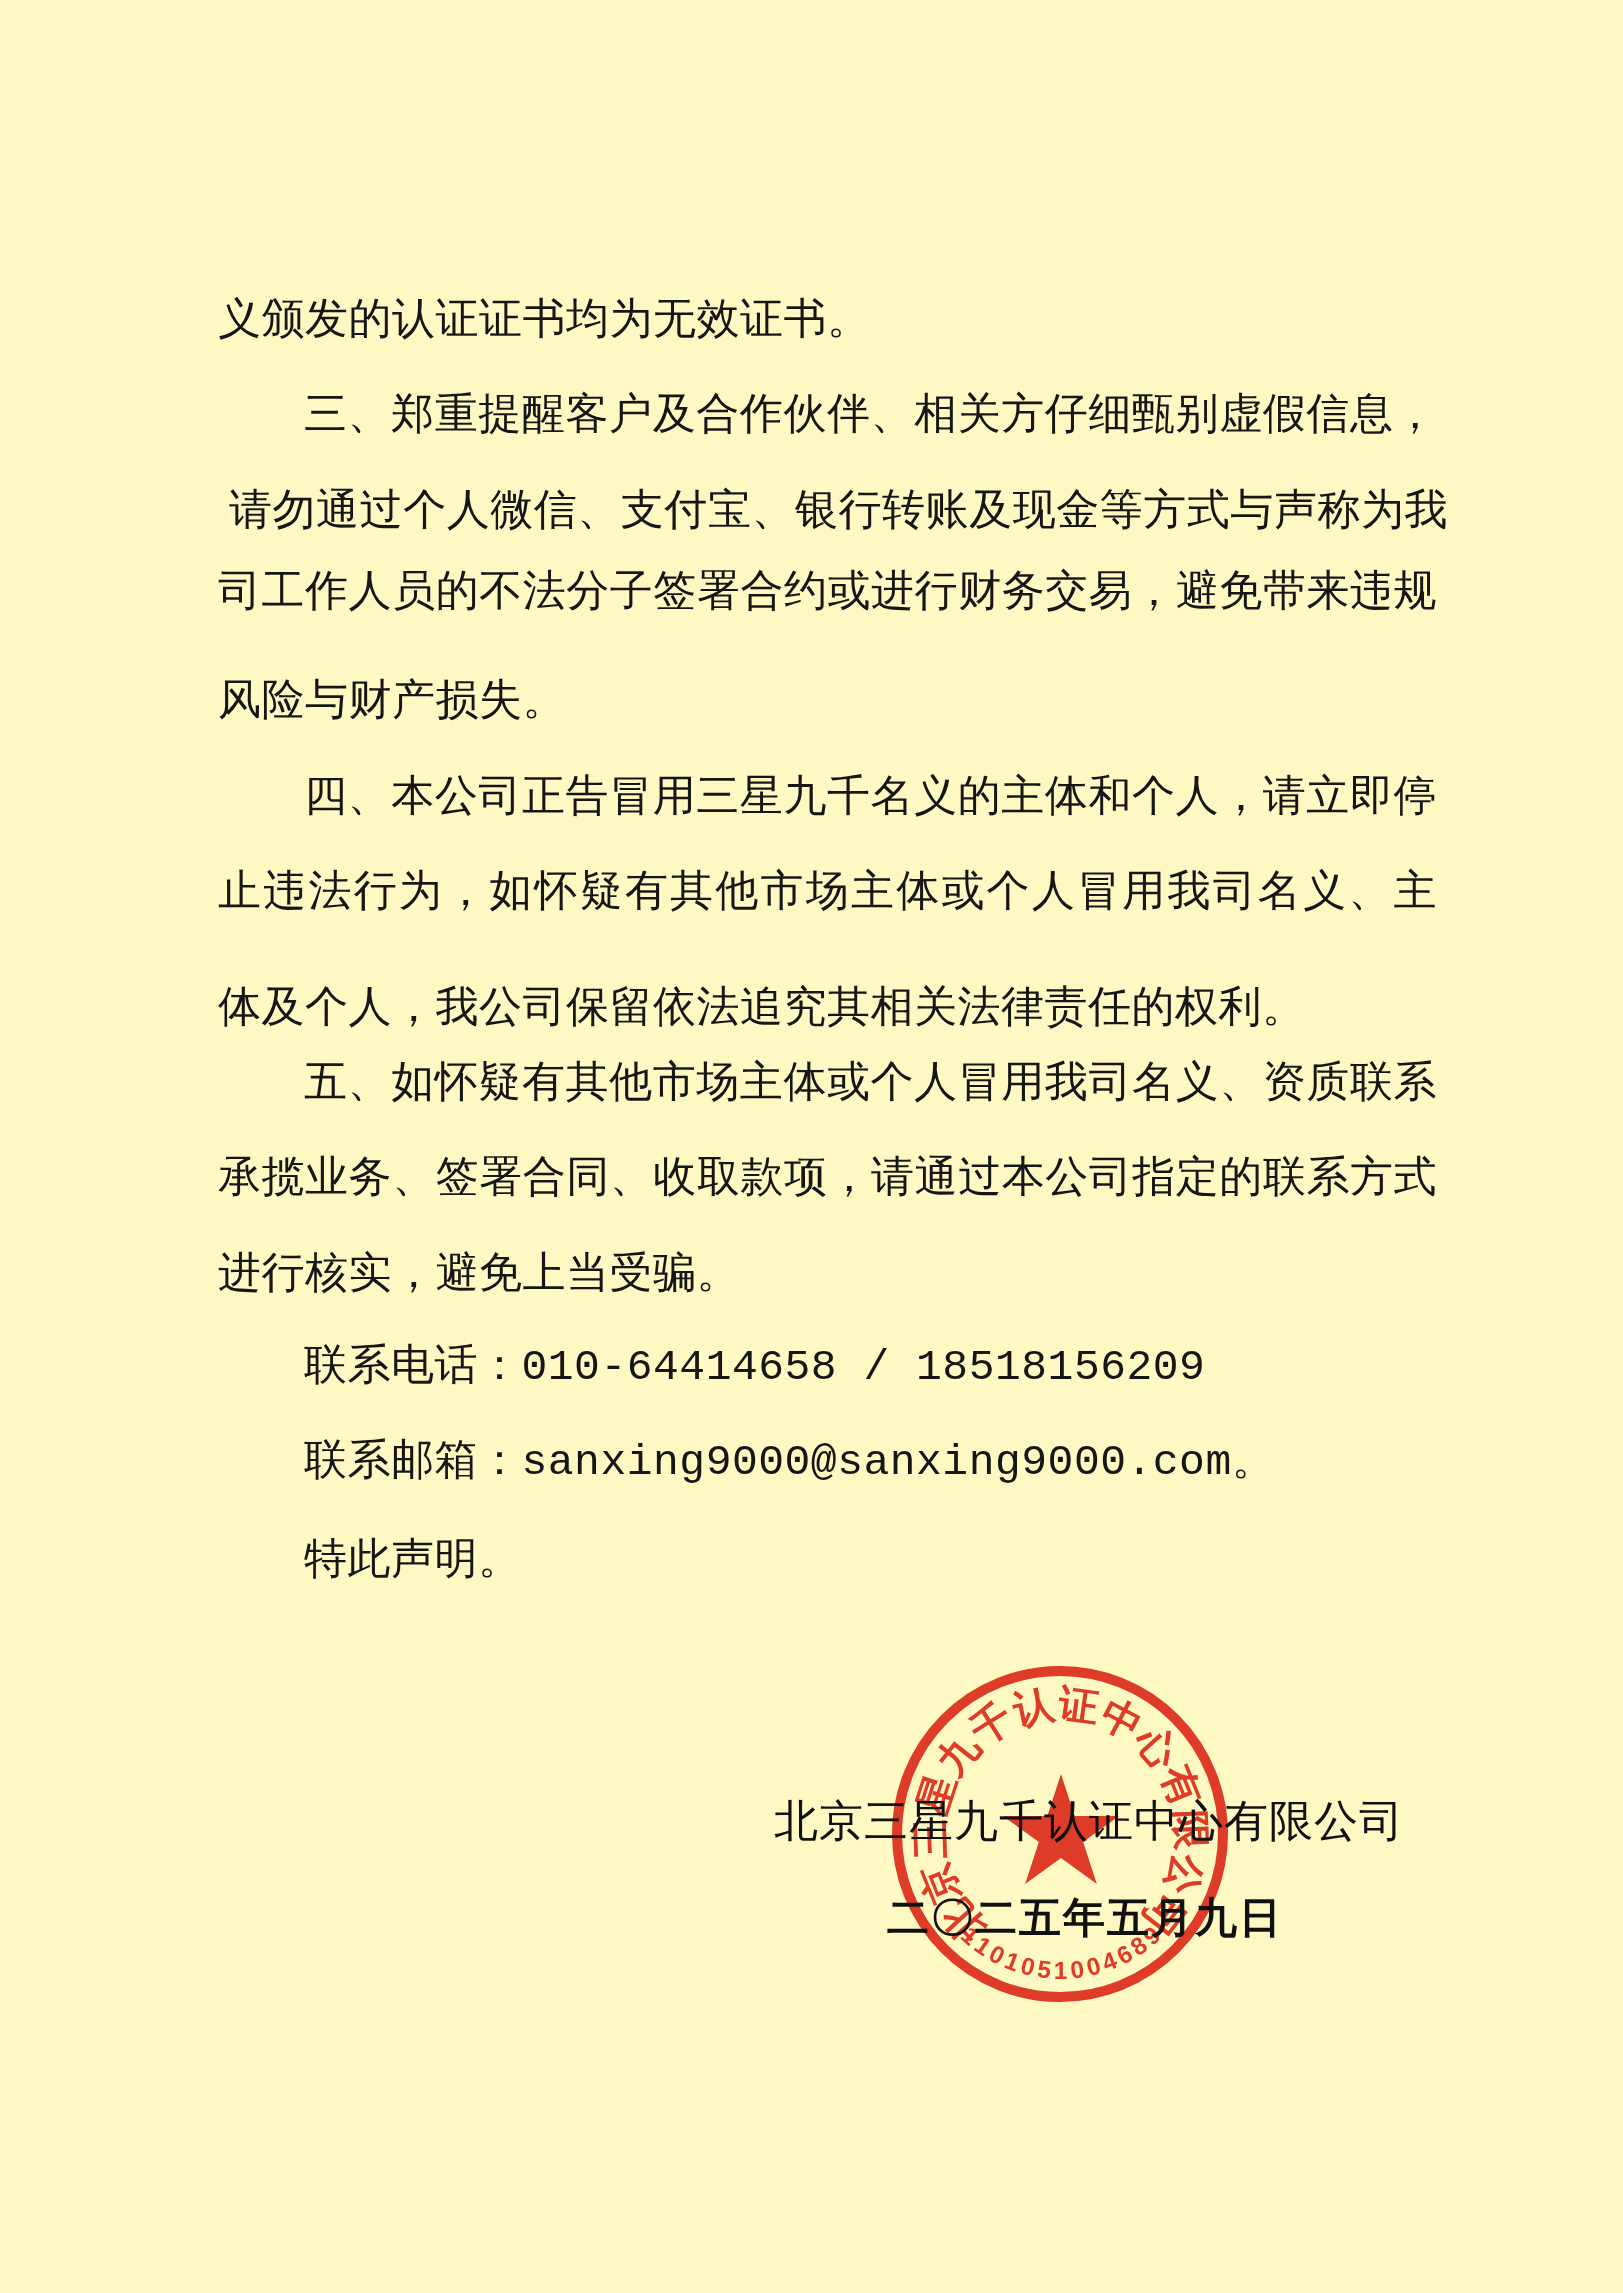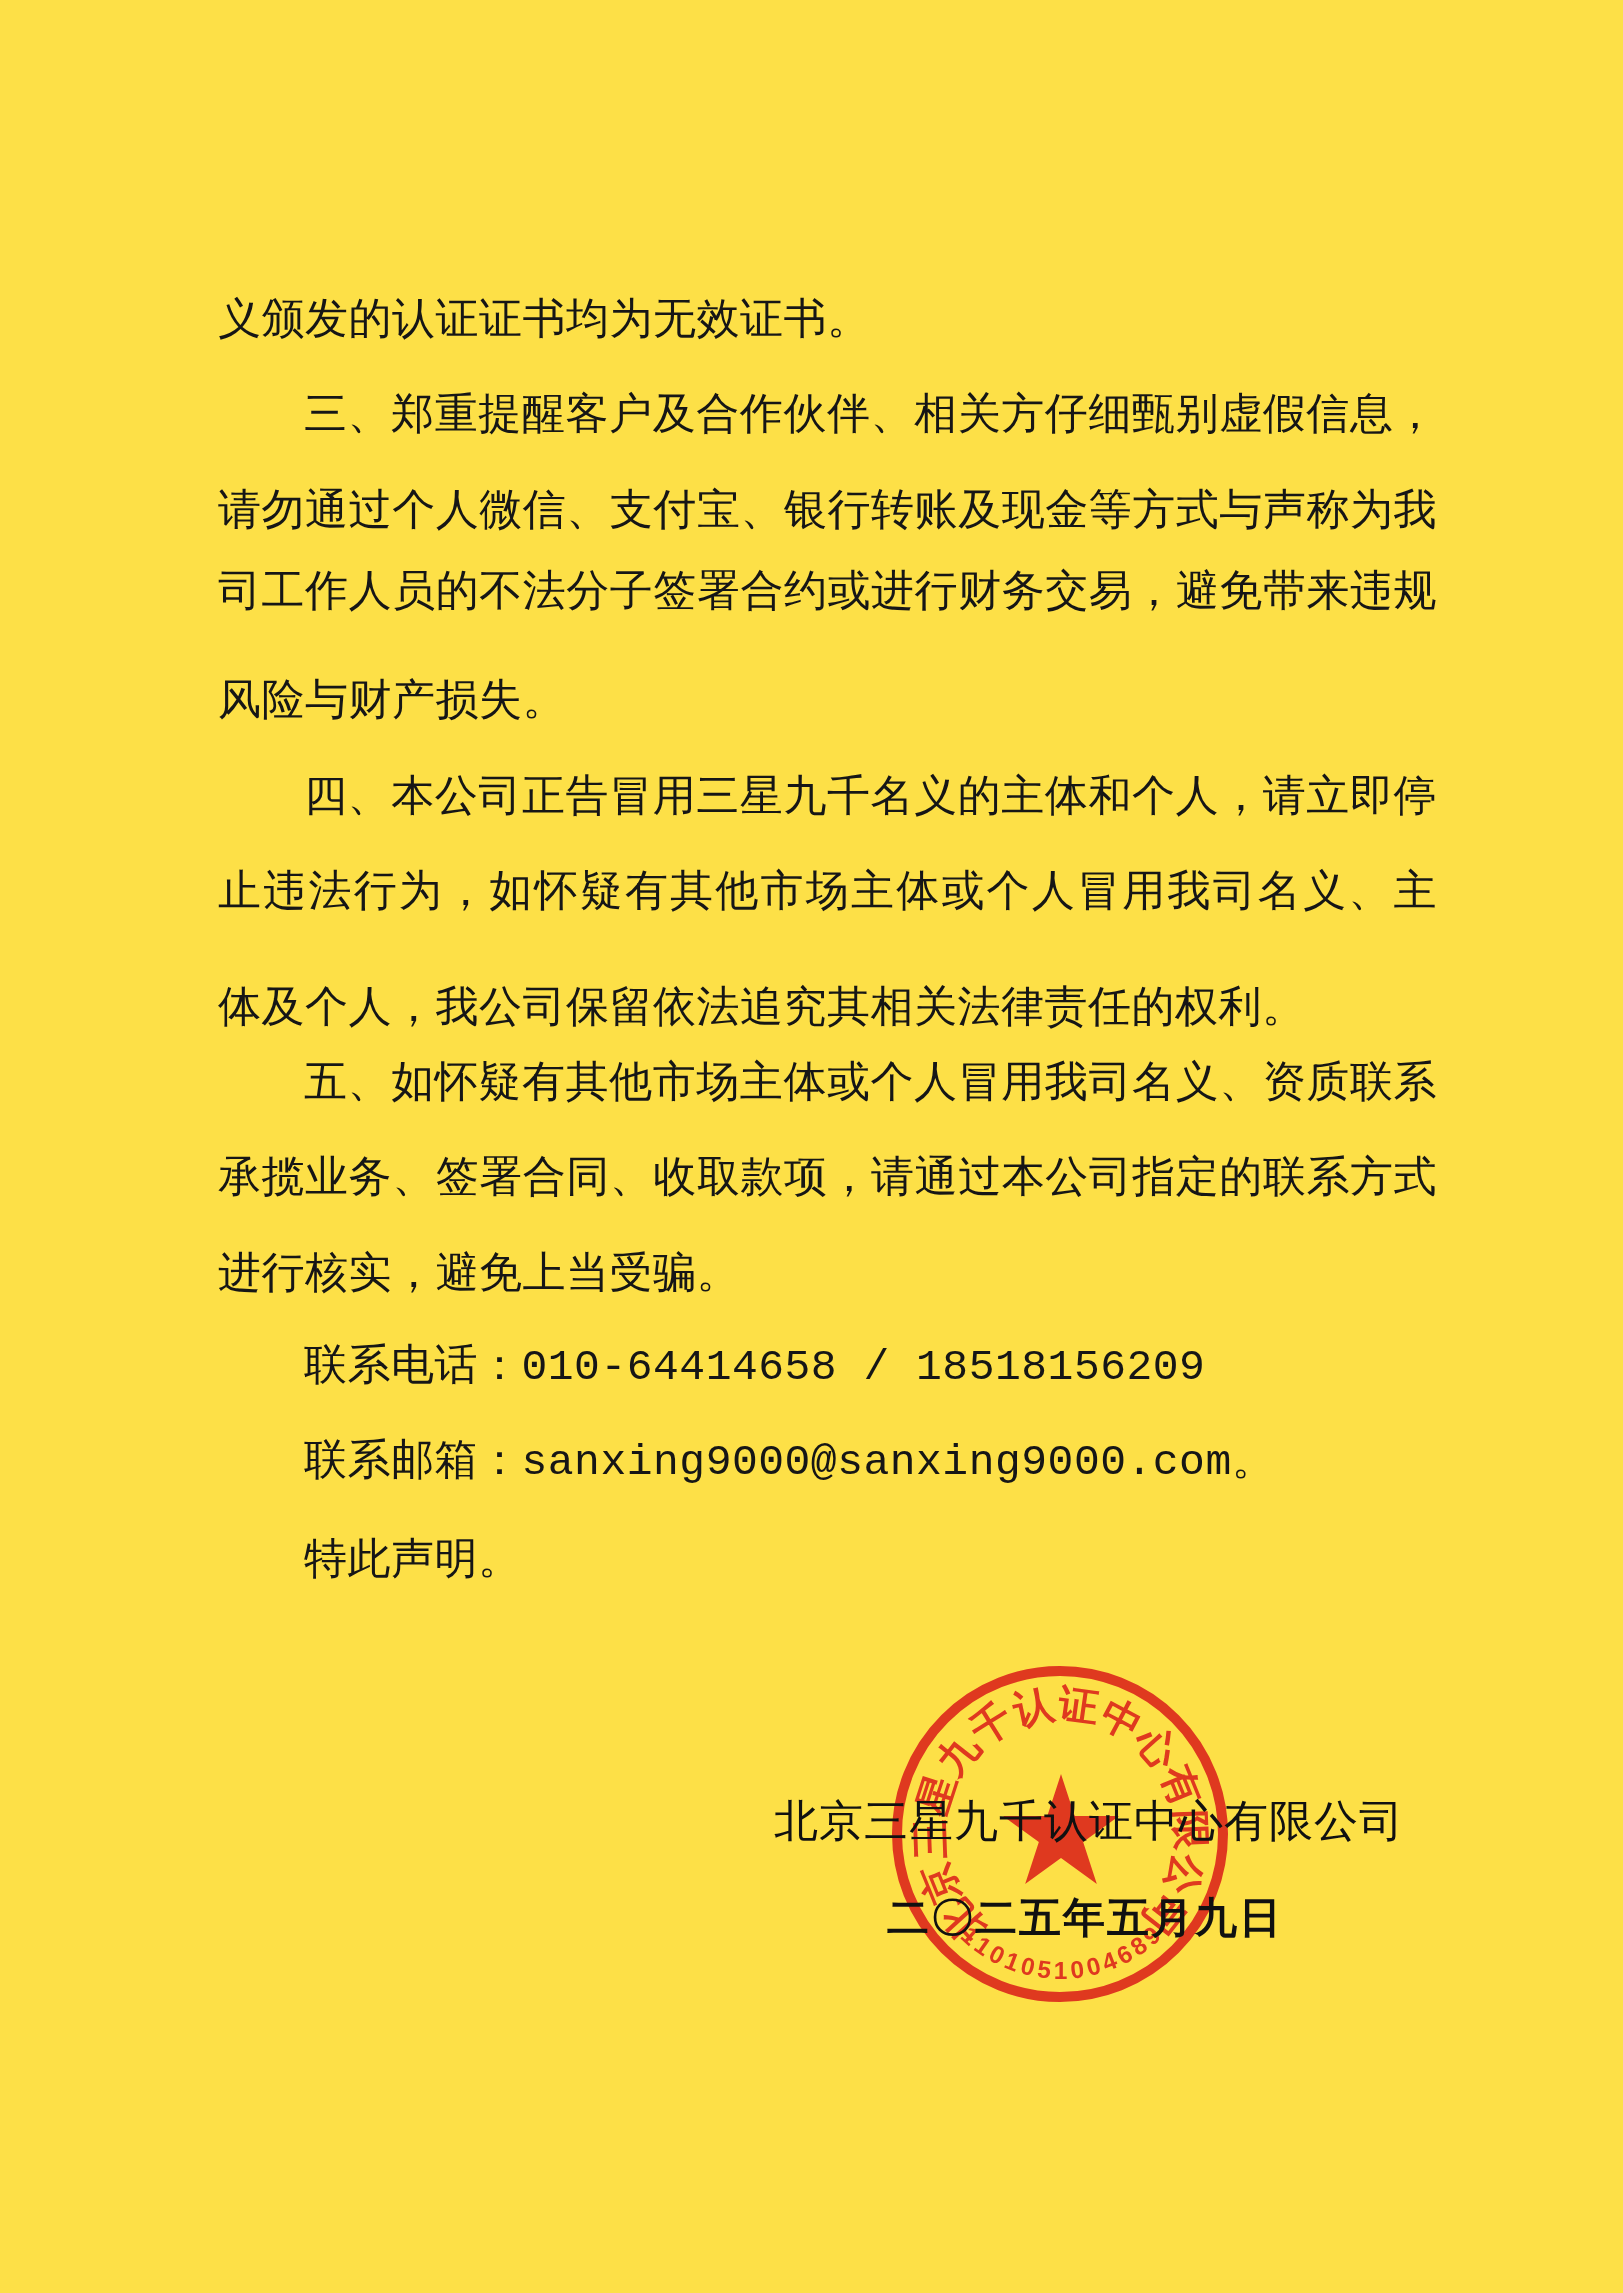--- a/index.html
+++ b/index.html
@@ -1,19 +1,19 @@
 <!DOCTYPE html>
 <html style="--seal-color: #dd2b1c;"><head>
 <meta charset="utf-8">
 <style>
   html,body{margin:0;padding:0;background:#ffffff;}
   .page{
     position:relative;
     width:1623px;height:2294px;
-    background:#fde047;
+    background:#fef9c3;
     overflow:hidden;
     font-family:"Liberation Serif","DejaVu Serif",serif;
     color:#141414;
   }
   
   .body-text{
     position:absolute;left:218px;top:271px;width:1219px;height:1372px;
     z-index:2;
   }
   .line{
@@ -63,21 +63,21 @@
   }
 </style>
 </head>
 <body>
 
 <div class="page">
 
   <div class="body-text" id="body-lines">
       <div class="line" style="top: 0px;">义颁发的认证证书均为无效证书。</div>
       <div class="line indent justify" style="top: 95px;">三、郑重提醒客户及合作伙伴、相关方仔细甄别虚假信息，</div>
-      <div class="line justify" style="top: 191px;">请勿通过个人微信、支付宝、银行转账及现金等方式与声称为我</div>
+      <div class="line justify" style="top: 191px; margin-left: 11px;">请勿通过个人微信、支付宝、银行转账及现金等方式与声称为我</div>
       <div class="line justify" style="top: 272px;">司工作人员的不法分子签署合约或进行财务交易，避免带来违规</div>
       <div class="line" style="top: 381px;">风险与财产损失。</div>
       <div class="line indent justify" style="top: 477px;">四、本公司正告冒用三星九千名义的主体和个人，请立即停</div>
       <div class="line justify" style="top: 572px;">止违法行为，如怀疑有其他市场主体或个人冒用我司名义、主</div>
       <div class="line" style="top: 688px;">体及个人，我公司保留依法追究其相关法律责任的权利。</div>
       <div class="line indent justify" style="top: 763px;">五、如怀疑有其他市场主体或个人冒用我司名义、资质联系</div>
       <div class="line" style="top: 954px;">进行核实，避免上当受骗。</div>
       <div class="line justify" style="top: 858px;">承揽业务、签署合同、收取款项，请通过本公司指定的联系方式</div>
       <div class="line indent latin" style="top: 1049px;">联系电话：010-64414658 / 18518156209</div>
       <div class="line indent latin" style="top: 1144px;">联系邮箱：sanxing9000@sanxing9000.com。</div>

